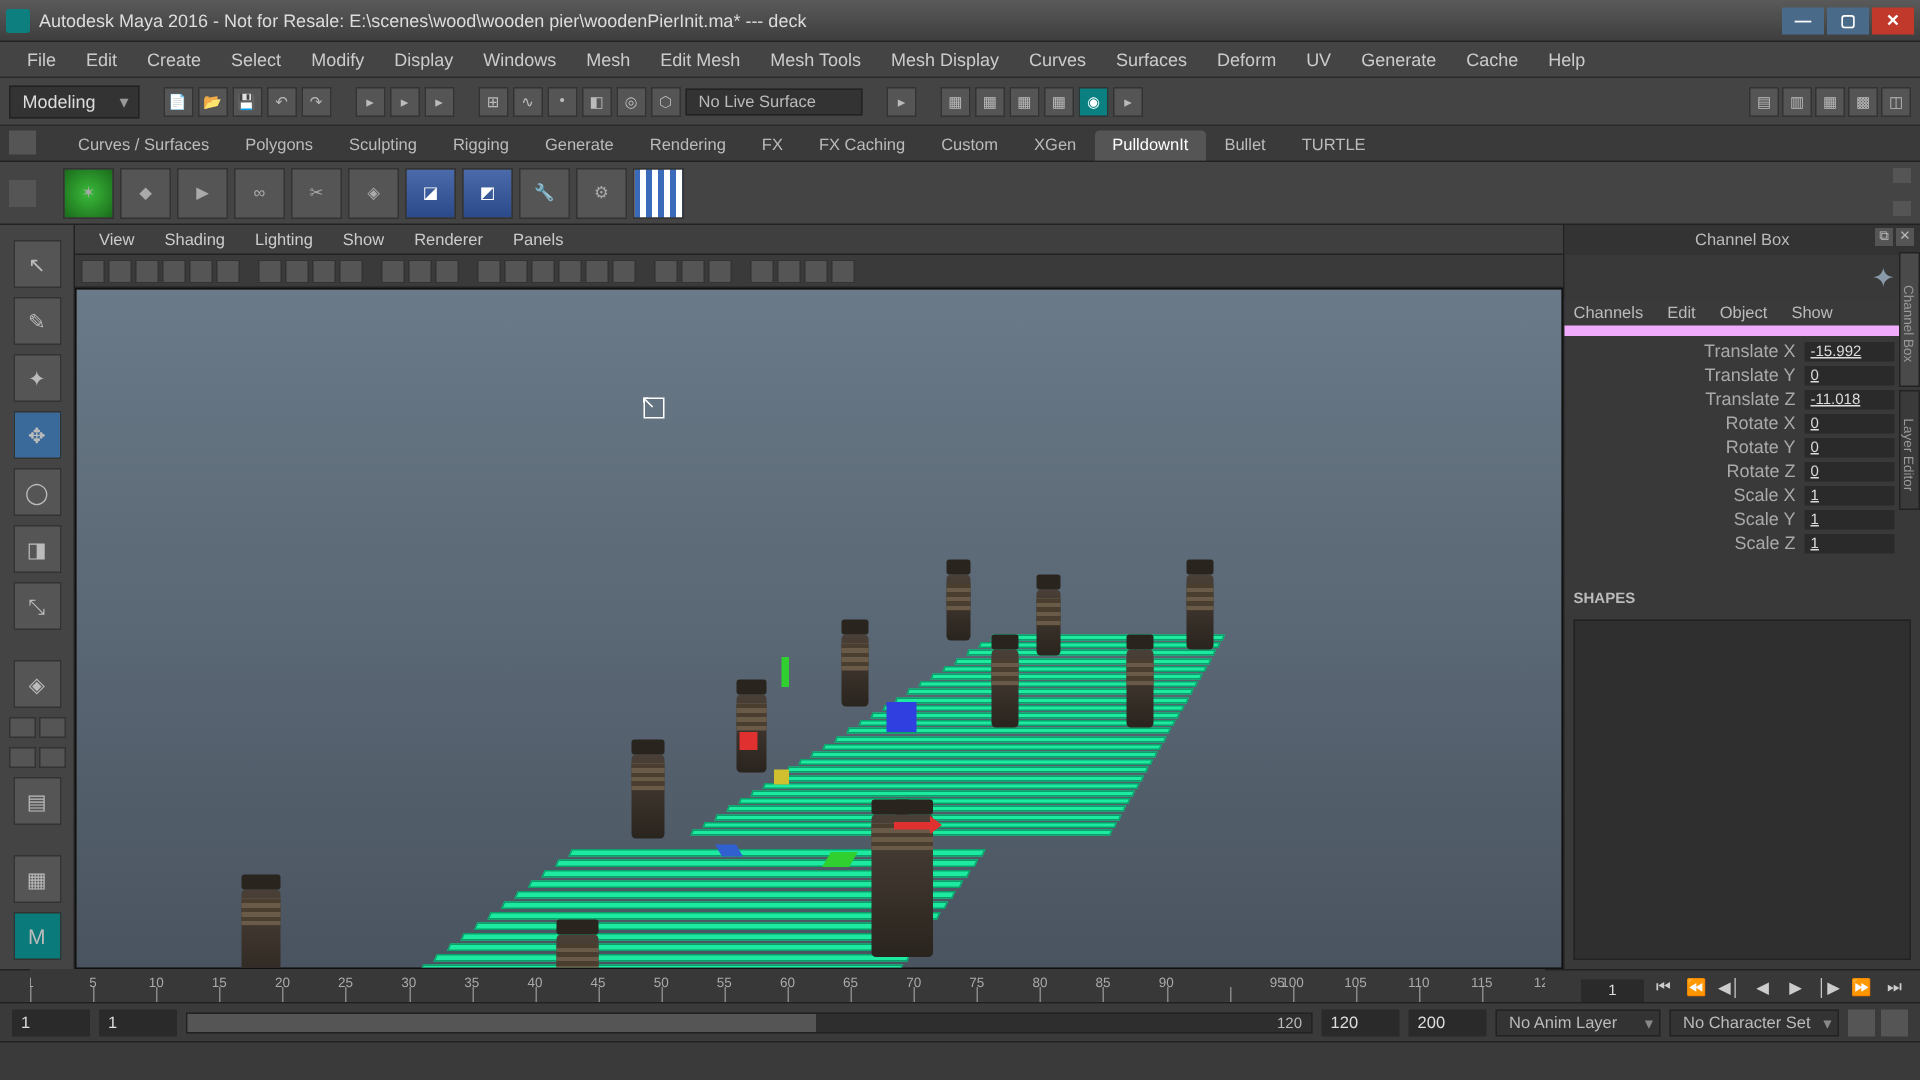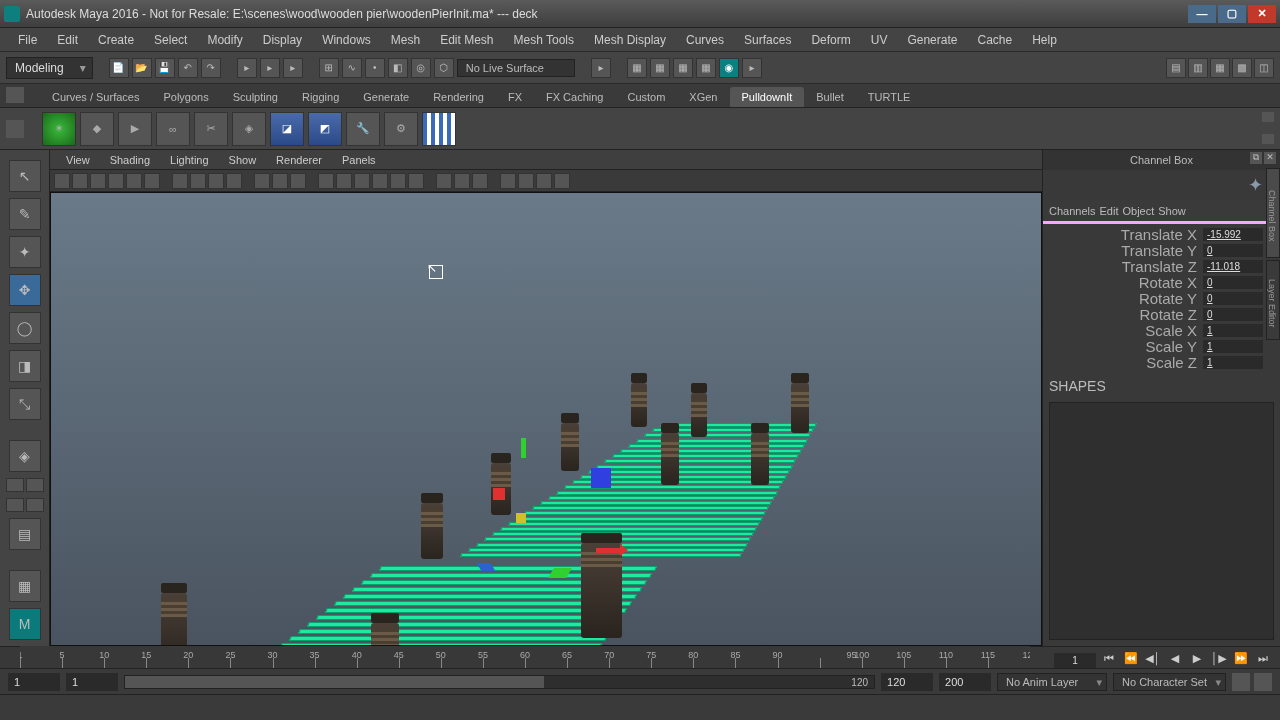--- a/index.html
+++ b/index.html
@@ -82,28 +82,28 @@
 .manip-arrow-r2::after { content:""; position:absolute; right:-8px; top:-4px; border-left:8px solid #e03030; border-top:6px solid transparent; border-bottom:6px solid transparent; }
 
 
 .rightpanel { width:238px; background:#393939; border-left:1px solid #222; display:flex; flex-direction:column; }
 .rp-title { height:20px; background:#333; display:flex; align-items:center; justify-content:center; color:#bbb; font-size:11px; position:relative; }
 .rp-title .mini-btn { position:absolute; right:4px; top:2px; display:flex; gap:2px; }
 .rp-title .mini-btn div { width:12px; height:12px; background:#555; font-size:9px; text-align:center; }
 .rp-compass { height:30px; display:flex; justify-content:flex-end; padding:4px 10px; }
 .rp-compass .comp { width:22px; height:22px; position:relative; }
 .rp-compass .comp::before { content:"✦"; color:#8a9aaa; font-size:18px; }
-.rp-tabs { height:24px; background:#3a3a3a; display:flex; align-items:center; padding:0 6px; gap:4px; border-bottom:3px solid #f0abfc; }
+.rp-tabs { height:24px; background:#3a3a3a; display:flex; align-items:center; padding:0 6px; gap:16px; border-bottom:7px solid #f0abfc; }
 .rp-tabs span { color:#bbb; font-size:11px; }
 .rp-obj-name { padding:4px 8px; color:#ddd; font-size:11px; font-weight:bold; }
 .rp-attrs { padding:2px 0; }
 .attr-row { display:flex; align-items:center; height:16px; }
-.attr-label { width:160px; text-align:right; padding-right:6px; color:#aaa; font-size:15px; }
+.attr-label { width:160px; text-align:right; padding-right:6px; color:#aaa; font-size:12px; }
 .attr-val { background:#2a2a2a; color:#ddd; width:60px; padding:1px 4px; font-size:10px;text-decoration:underline; }
-.rp-shapes-hdr { padding:6px 6px 2px; color:#bbb; font-size:14px; font-weight:normal; }
+.rp-shapes-hdr { padding:6px 6px 2px; color:#bbb; font-size:10px; font-weight:bold;margin-top:16px; }
 .rp-shape-name { padding:2px 16px; color:#ddd; font-size:11px; }
 .rp-filler { flex:1; background:#2f2f2f; margin:6px; border:1px solid #222; }
 .vtab { position:absolute; right:0; top:180px; width:14px; height:120px; background:#3a3a3a; border:1px solid #222; writing-mode:vertical-lr; text-align:center; font-size:9px; color:#999; padding-top:6px; }
 
 
 .timeline { height:22px; background:#383838; display:flex; align-items:flex-end; position:relative; border-top:1px solid #222; }
 .tl-ruler { flex:1; height:22px; position:relative; background:#383838; margin:0 20px; overflow:hidden; }
 .tl-tick { position:absolute; bottom:0; width:1px; height:6px; background:#888; }
 .tl-tick.major { height:10px; }
 .tl-label { position:absolute; bottom:8px; font-size:9px; color:#aaa; transform:translateX(-50%); }

